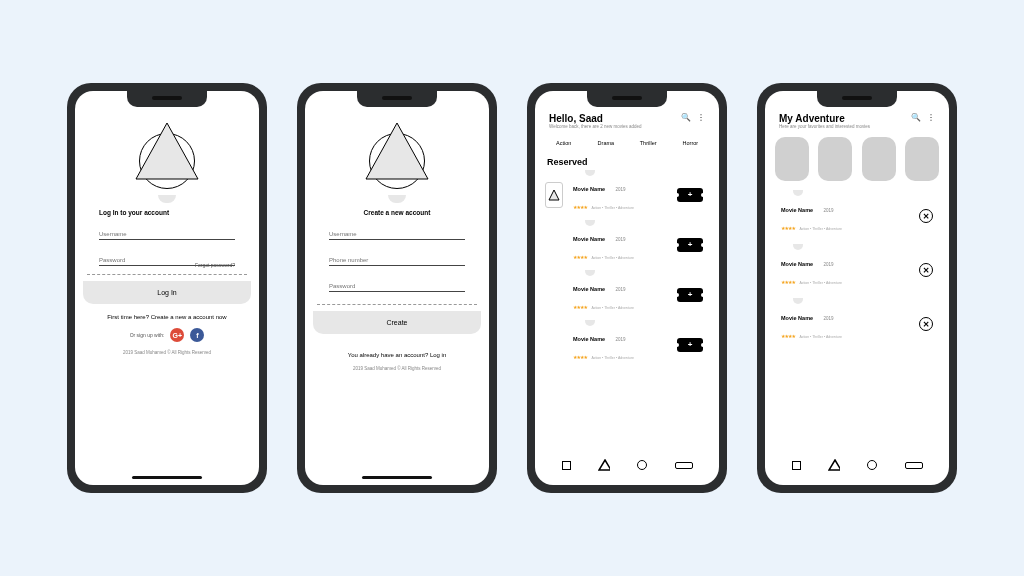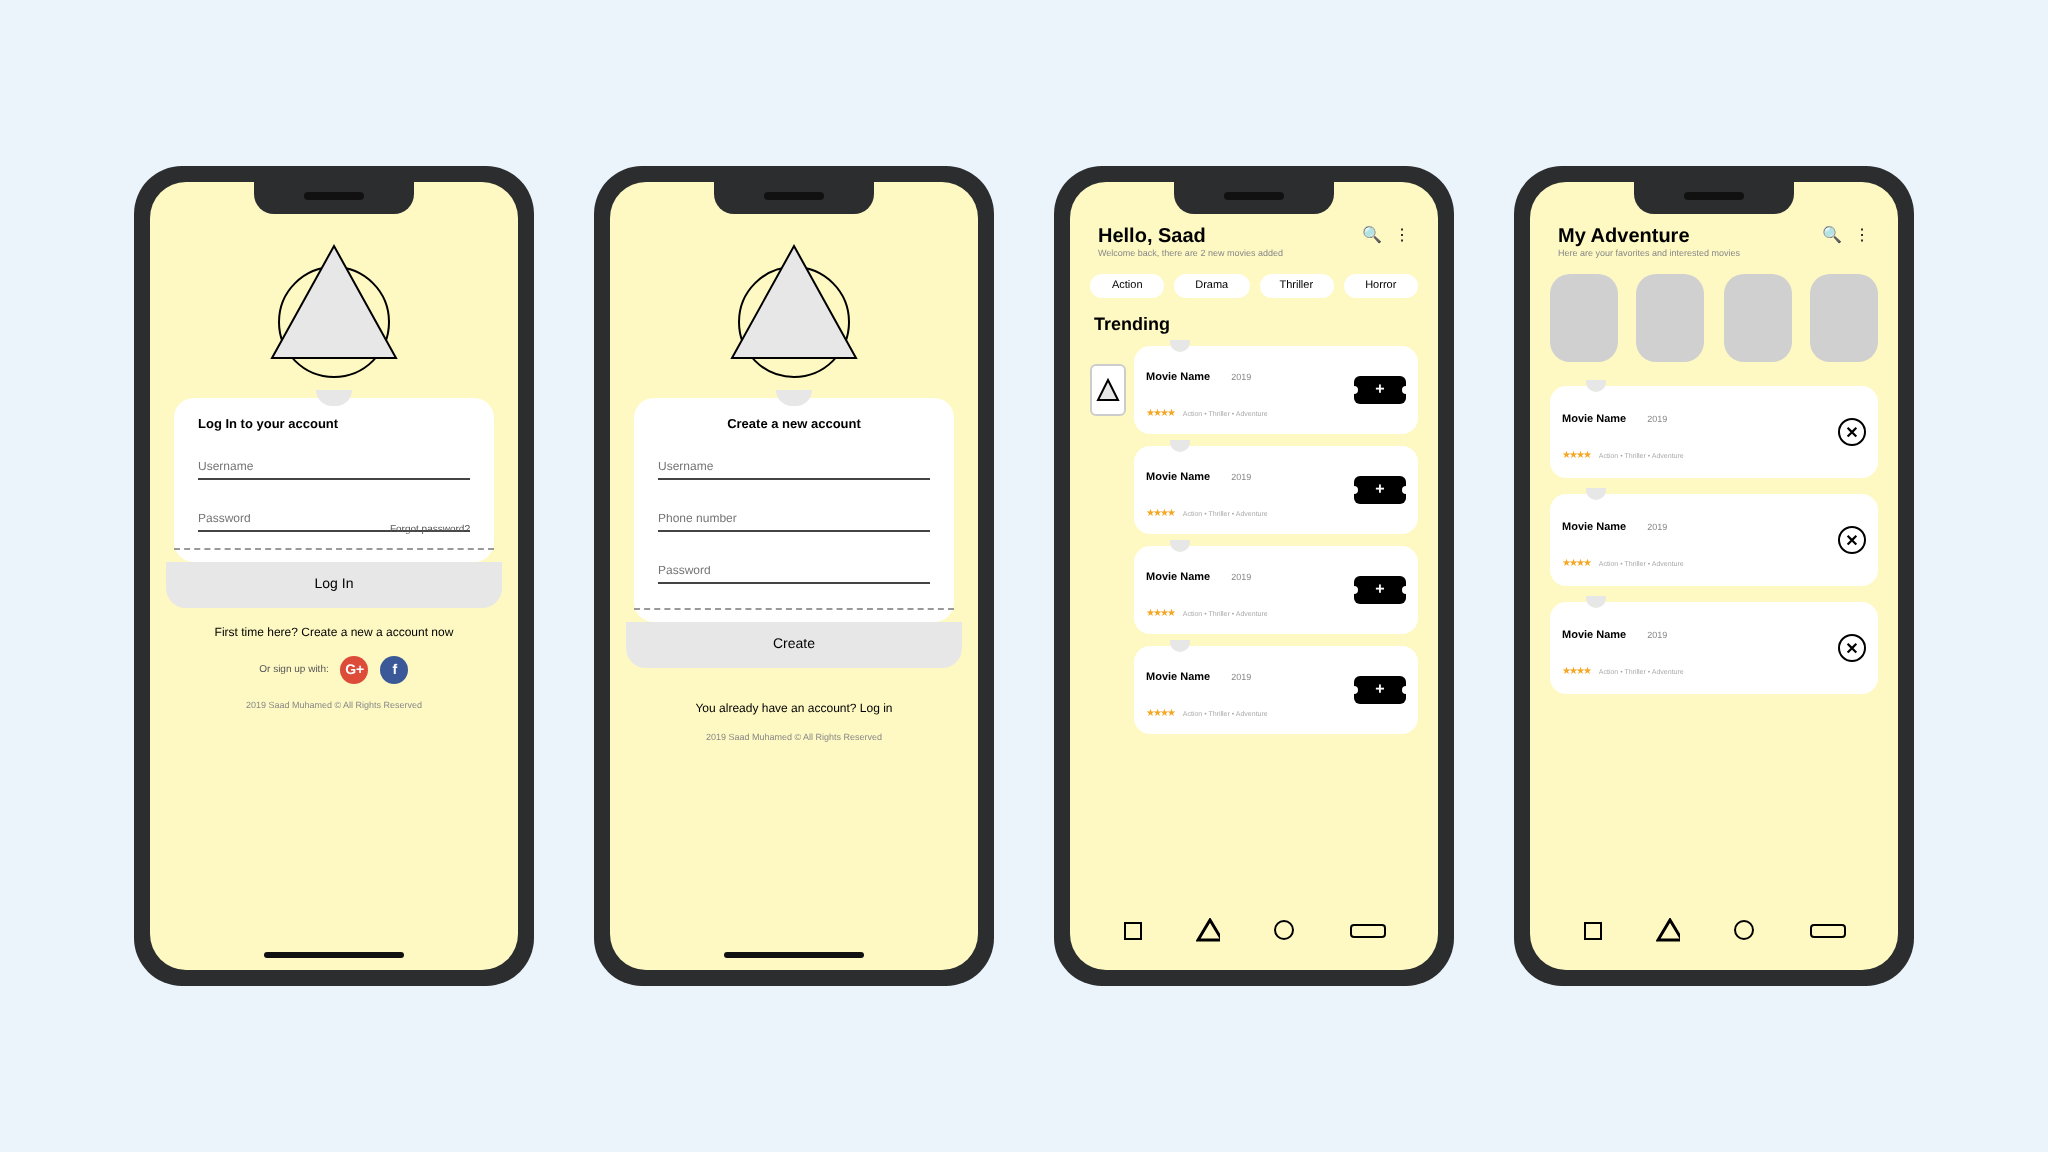--- a/index.html
+++ b/index.html
@@ -1,21 +1,21 @@
 <!DOCTYPE html>
 <html><head>
 <meta charset="utf-8">
 <style>
 *{margin:0;padding:0;box-sizing:border-box;}
 body{background:#ebf3fb;font-family:Arial,Helvetica,sans-serif;display:flex;justify-content:center;align-items:center;width:1024px;height:576px;}
 .stage{display:flex;gap:30px;justify-content:center;align-items:center;}
 .phone{width:200px;height:410px;background:#2b2d2f;border-radius:24px;padding:8px;position:relative;}
 .notch{position:absolute;top:8px;left:50%;transform:translateX(-50%);width:80px;height:16px;background:#2b2d2f;border-radius:0 0 10px 10px;z-index:5;}
 .notch::after{content:'';position:absolute;top:5px;left:50%;transform:translateX(-50%);width:30px;height:4px;border-radius:3px;background:#111;}
-.screen{width:100%;height:100%;background:#fef9c3;border-radius:18px;overflow:hidden;position:relative;padding:22px 10px 10px;}
+.screen{width:100%;height:100%;background:#ffffff;border-radius:18px;overflow:hidden;position:relative;padding:22px 10px 10px;}
 .homebar{position:absolute;bottom:6px;left:50%;transform:translateX(-50%);width:70px;height:3px;background:#111;border-radius:2px;}
 
 .logo{margin:8px auto 8px;width:90px;height:70px;position:relative;}
 .logo .circ{position:absolute;top:12px;left:50%;transform:translateX(-50%);width:56px;height:56px;border:1px solid #000;border-radius:50%;}
 .logo .tri-outline{position:absolute;top:0;left:50%;transform:translateX(-50%);}
 .card{background:#fff;border-radius:10px;padding:10px 12px 6px;margin:4px 2px 0;position:relative;}
 .card::before{content:'';position:absolute;top:-4px;left:50%;transform:translateX(-50%);width:18px;height:8px;background:#e7e7e7;border-radius:0 0 9px 9px;}
 .card-title{font-size:6.5px;font-weight:bold;margin-bottom:6px;}
 .field{border:none;border-bottom:1px solid #444;font-size:6px;color:#888;padding:3px 0 2px;width:100%;margin-bottom:8px;background:transparent;}
 .row-fp{display:flex;justify-content:space-between;align-items:center;margin-top:-6px;margin-bottom:6px;}
@@ -134,21 +134,21 @@
       <span>🔍</span>
       <span>⋮</span>
     </div>
   </div>
   <div class="chips">
     <div class="chip">Action</div>
     <div class="chip">Drama</div>
     <div class="chip">Thriller</div>
     <div class="chip">Horror</div>
   </div>
-  <div class="sect">Trending</div>
+  <div class="sect">Reserved</div>
 
   <div class="mrow">
     <div class="thumb">
             <svg width="12" height="12">
               <polygon class="tri-svg" points="6,1 11,11 1,11"></polygon>
             </svg>
           </div>
     <div class="mcard">
       <div class="minfo">
         <span class="mname">Movie Name</span>

